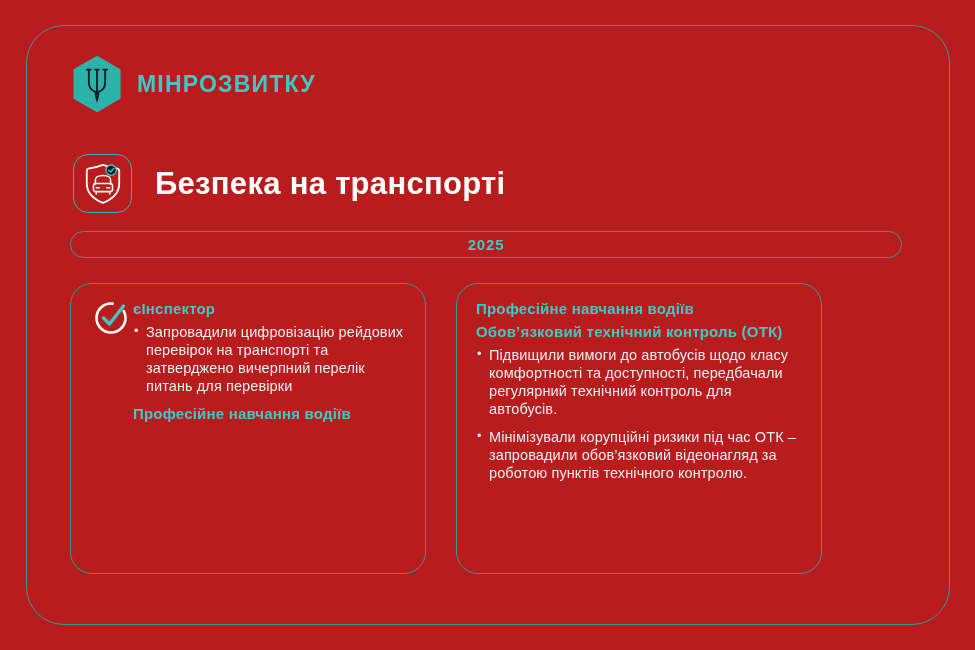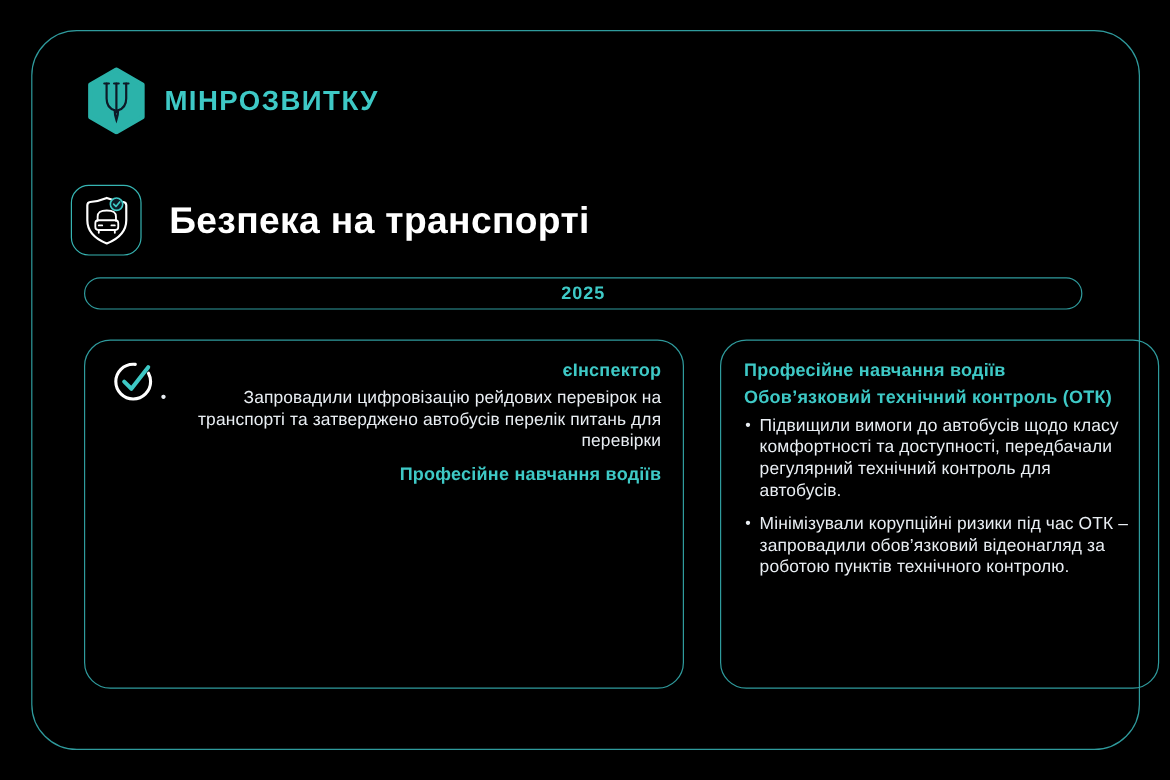--- a/index.html
+++ b/index.html
@@ -7,21 +7,21 @@
   body {
     background: #0d1a27;
     font-family: "Liberation Sans", "DejaVu Sans", sans-serif;
     color: #e9eef3;
     overflow: hidden;
   }
   .stage {
     position: relative;
     width: 975px;
     height: 650px;
-    background: #000000;
+    background: #b91c1c;
   }
   .slide-frame {
     position: absolute;
     left: 26px; top: 25px; right: 25px; bottom: 25px;
     border: 1.5px solid #2f9b9d;
     border-radius: 38px;
     pointer-events: none;
   }
   
   .brand {
@@ -34,21 +34,21 @@
   .brand-logo { display: block; width: 50px; height: 56px; }
   .brand-name {
     color: #3ec9c6;
     font-size: 23px;
     font-weight: 700;
     letter-spacing: 1.2px;
   }
   
   .title-row {
     position: absolute;
-    left: 59px; top: 154px;
+    left: 73px; top: 154px;
     display: flex;
     align-items: center;
     gap: 23px;
   }
   .title-icon-card {
     width: 59px; height: 59px;
     border: 1.5px solid #36b4b2;
     border-radius: 15px;
     display: flex;
     align-items: center;
@@ -86,24 +86,23 @@
     gap: 30px;
   }
   .panel {
     position: relative;
     height: 291px;
     border: 1px solid #2f9b9d;
     border-radius: 22px;
     padding-top: 16px;
   }
   .panel-left {
-    width: 500px;
+    width: 356px;
     padding-left: 62px;
     padding-right: 18px;
-    text-align: right;
   }
   .panel-right {
     width: 366px;
     padding-left: 19px;
     padding-right: 18px;
   }
   .check-badge {
     position: absolute;
     left: 21px; top: 13px;
     width: 40px; height: 40px;
@@ -183,21 +182,21 @@
     <section class="panel panel-left">
       <span class="check-badge">
         <svg width="40" height="40" viewBox="0 0 40 40">
           <circle cx="19" cy="21" r="14.5" fill="none" stroke="#ffffff" stroke-width="2.6" pathLength="100" stroke-dasharray="85 15" stroke-dashoffset="8" stroke-linecap="round"></circle>
           <path d="M11.5 21 L17.5 27 L31.5 9" fill="none" stroke="#3ec9c6" stroke-width="3.4" stroke-linecap="round" stroke-linejoin="round"></path>
         </svg>
       </span>
 
       <div class="section">
         <h2 class="section-title">єІнспектор</h2>
-        <p class="bullet">Запровадили цифровізацію рейдових перевірок на транспорті та затверджено автобусів перелік питань для перевірки</p>
+        <p class="bullet">Запровадили цифровізацію рейдових перевірок на транспорті та затверджено вичерпний перелік питань для перевірки</p>
       </div>
 
 
       <div class="section">
         <h2 class="section-title">Професійне навчання водіїв</h2>
       </div>
     </section>
 
     <section class="panel panel-right">
       <div class="section">

